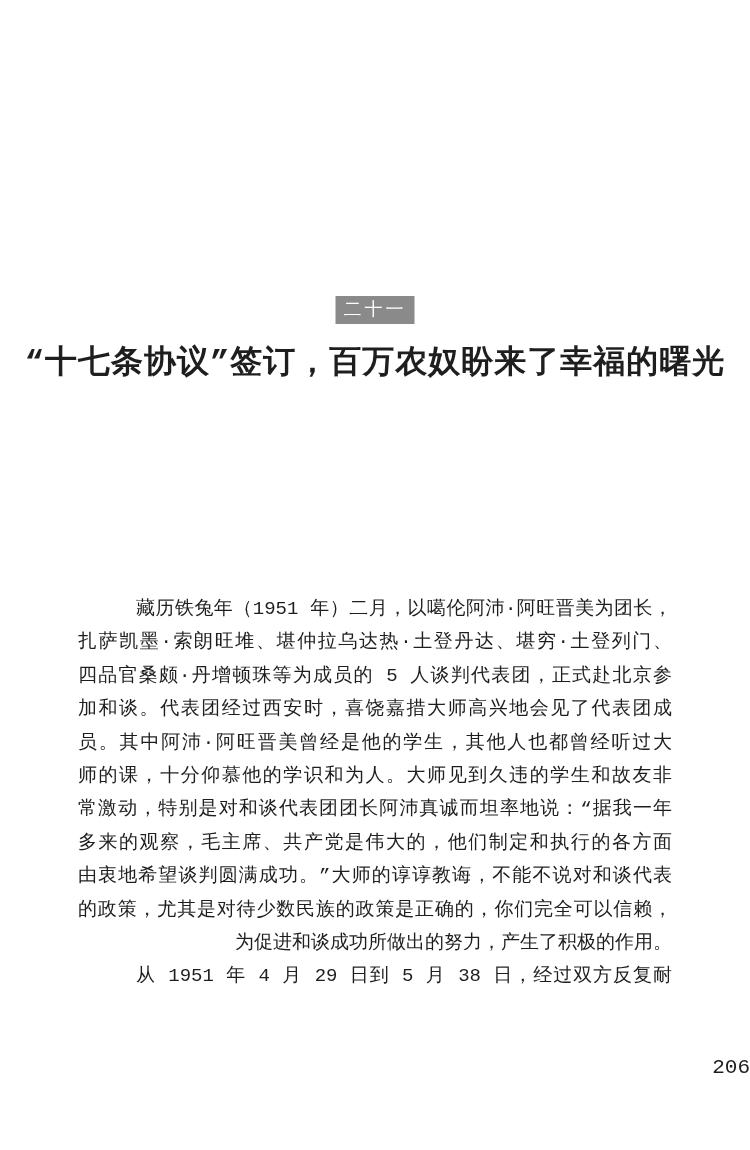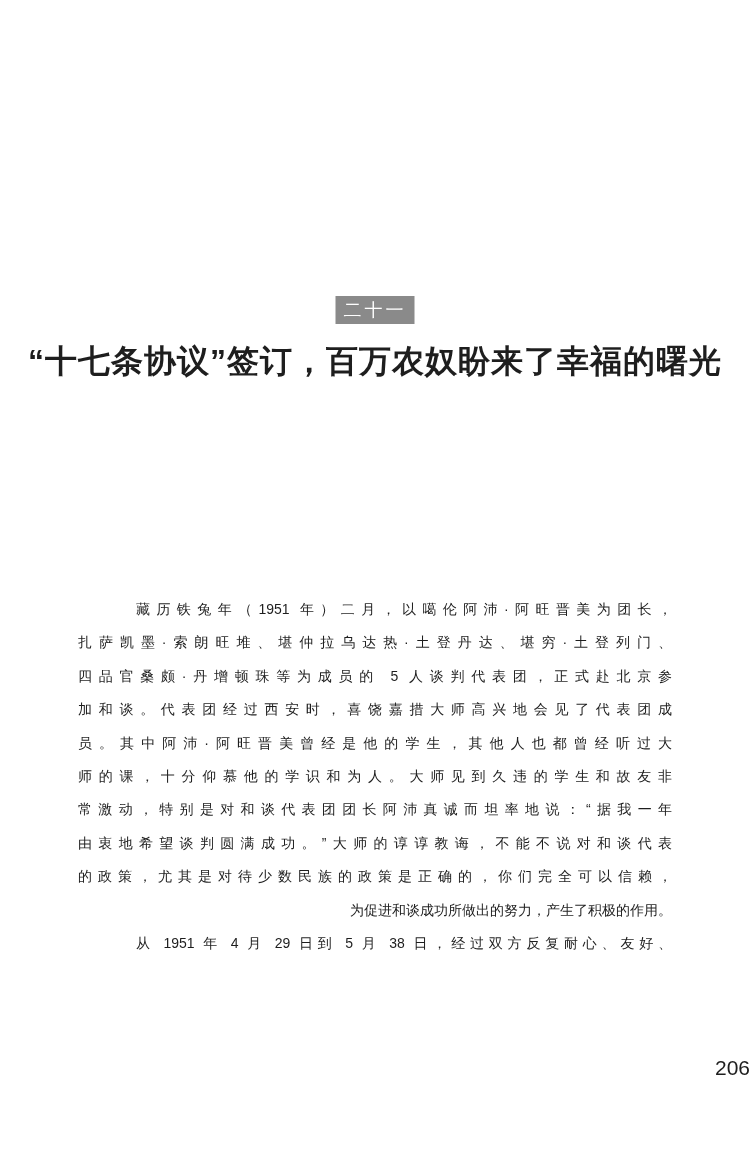--- a/index.html
+++ b/index.html
@@ -7,21 +7,21 @@
     padding: 0;
     background: #e8e8e8;
   }
   .page {
     position: relative;
     width: 750px;
     height: 1150px;
     margin: 0 auto;
     background: var(--page-bg, #ffffff);
     overflow: hidden;
-    font-family: Liberation Sans, sans-serif;
+    font-family: Liberation Mono, monospace;
     color: var(--text-color, #1e1e1e);
   }
   .chapter-box {
     position: absolute;
     top: 296px;
     left: 50%;
     transform: translateX(-50%);
     background: var(--box-bg, #8a8a8a);
     color: var(--box-text, #ffffff);
     height: 28px;
@@ -42,21 +42,21 @@
     font-size: 32px;
     font-weight: 700;
     letter-spacing: 1px;
     white-space: nowrap;
   }
   .body-text {
     position: absolute;
     top: 593px;
     left: 78px;
     width: 594px;
-    font-size: 14px;
+    font-size: 19px;
   }
   .line {
     height: 33.4px;
     line-height: 33.4px;
     overflow: hidden;
     white-space: nowrap;
     text-align: right;
   }
   .line.fill {
     white-space: normal;
@@ -88,20 +88,21 @@
   <h1 class="chapter-title">“十七条协议”签订，百万农奴盼来了幸福的曙光</h1>
 
   <div class="body-text">
       <div class="line indent fill">藏历铁兔年（1951 年）二月，以噶伦阿沛·阿旺晋美为团长，</div>
       <div class="line fill">扎萨凯墨·索朗旺堆、堪仲拉乌达热·土登丹达、堪穷·土登列门、</div>
       <div class="line fill">四品官桑颇·丹增顿珠等为成员的 5 人谈判代表团，正式赴北京参</div>
       <div class="line fill">加和谈。代表团经过西安时，喜饶嘉措大师高兴地会见了代表团成</div>
       <div class="line fill">员。其中阿沛·阿旺晋美曾经是他的学生，其他人也都曾经听过大</div>
       <div class="line fill">师的课，十分仰慕他的学识和为人。大师见到久违的学生和故友非</div>
       <div class="line fill">常激动，特别是对和谈代表团团长阿沛真诚而坦率地说：“据我一年</div>
+      <div class="line fill">多来的观察，毛主席、共产党是伟大的，他们制定和执行的各方面</div>
       <div class="line fill">由衷地希望谈判圆满成功。”大师的谆谆教诲，不能不说对和谈代表</div>
       <div class="line fill">的政策，尤其是对待少数民族的政策是正确的，你们完全可以信赖，</div>
       <div class="line">为促进和谈成功所做出的努力，产生了积极的作用。</div>
       <div class="line indent fill">从 1951 年 4 月 29 日到 5 月 38 日，经过双方反复耐心、友好、</div>
     </div>
 
   <div class="page-number">206</div>
 
 </div>
 

